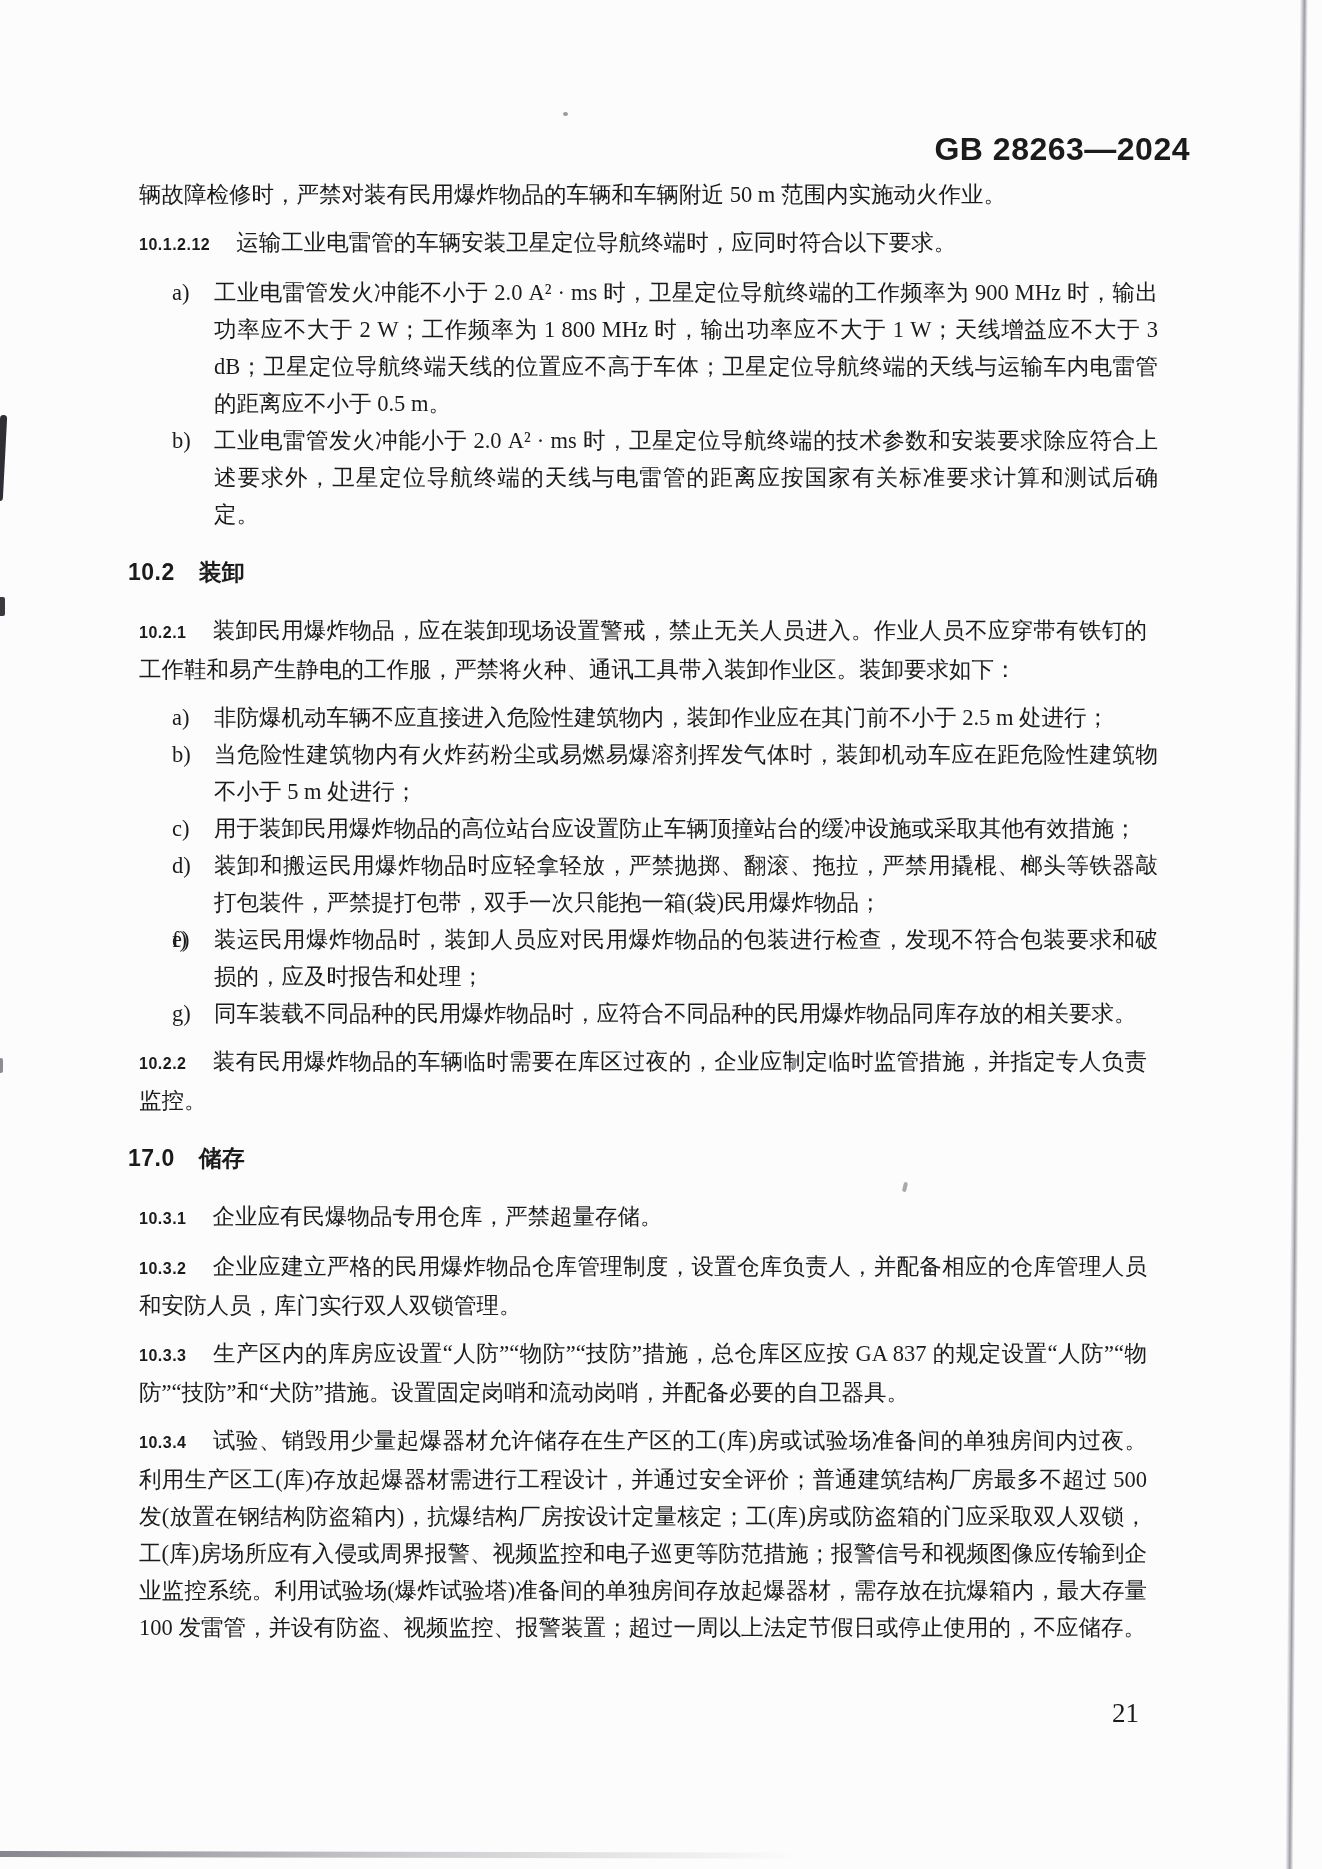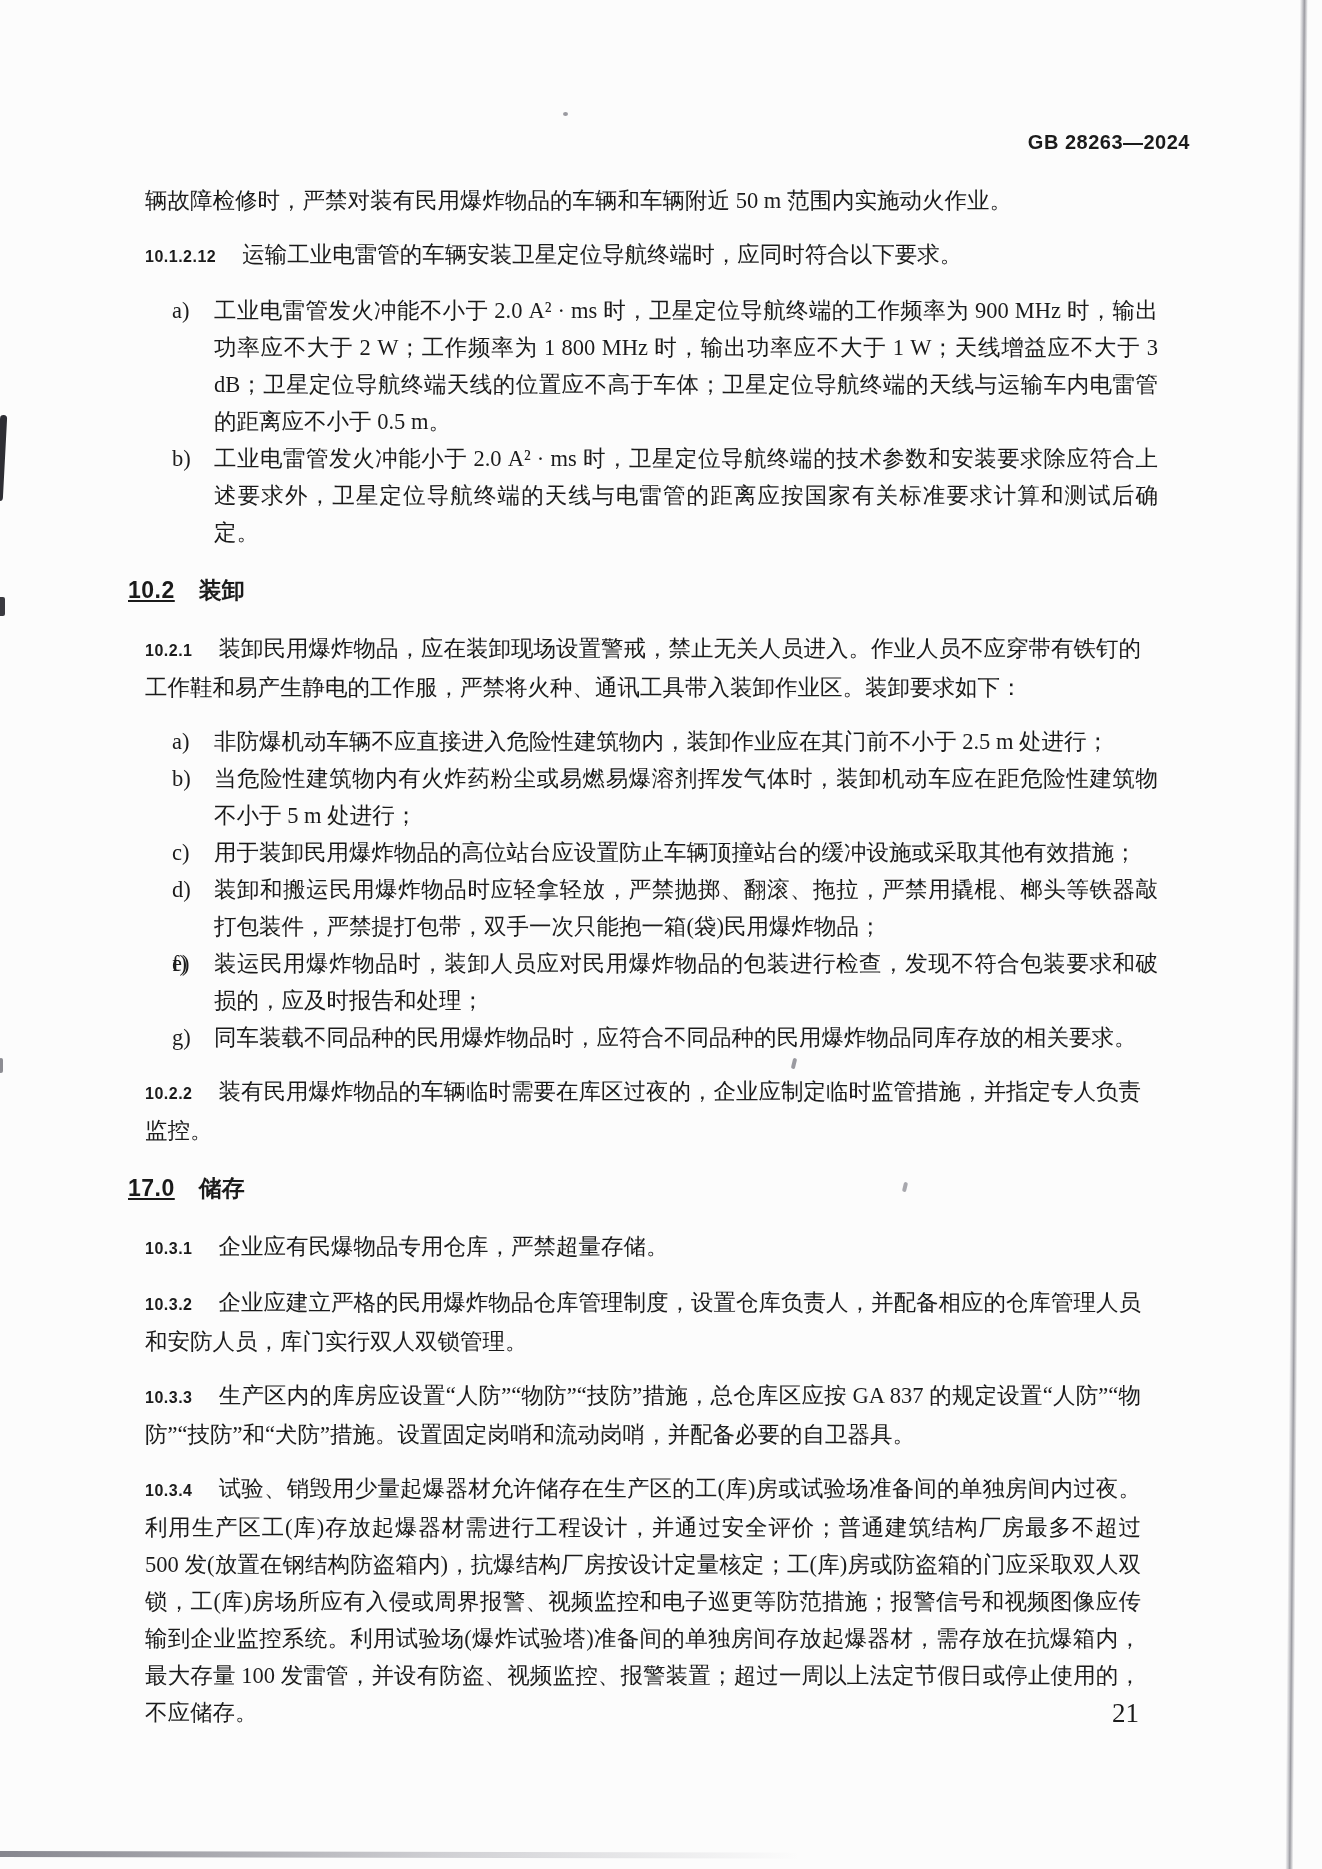--- a/index.html
+++ b/index.html
@@ -8,41 +8,41 @@
     width:1322px;height:1869px;
     margin:0 auto;
     background:#fcfcfc;
     overflow:hidden;
     color:#1b1b1b;
     font-family:"Liberation Serif","DejaVu Serif",serif;
   }
   .doc-header{
     position:absolute;top:131px;right:132px;
     font-family:"Liberation Sans","DejaVu Sans",sans-serif;
-    font-weight:700;font-size:20px;letter-spacing:0.5px;
+    font-weight:700;font-size:32px;letter-spacing:0.5px;
     white-space:nowrap;
   }
   .doc-body{
     position:absolute;left:128px;top:165px;width:1030px;
     font-size:22.5px;line-height:37px;
     text-align:justify;
   }
-  .doc-body p{margin:17px;}
+  .doc-body p{margin:11px;}
   .clause-num{
     font-family:"Liberation Sans","DejaVu Sans",sans-serif;
     font-weight:700;font-size:16px;letter-spacing:0.5px;
   }
   .num-gap{display:inline-block;width:26px;}
   .h2{
     margin:21px 0;
     font-weight:700;font-size:23px;
   }
   .h2 .h2-num{
     font-family:"Liberation Sans","DejaVu Sans",sans-serif;
-    font-weight:700;font-size:23px;letter-spacing:0.5px;text-decoration:underline;
+    font-weight:700;font-size:23px;letter-spacing:0.5px;
   }
   .h2 .num-gap{width:24px;}
   .li{position:relative;padding-left:86px;margin:0;}
   .li .marker{position:absolute;left:44px;top:0;}
   .page-num{
     position:absolute;top:1698px;left:1112px;
     font-size:27px;
   }
   
   .artifact{position:absolute;pointer-events:none;}

